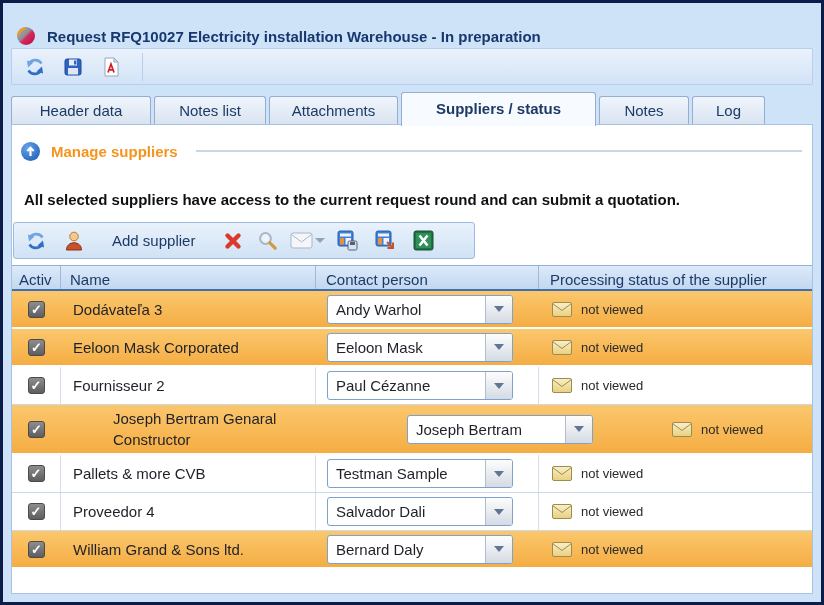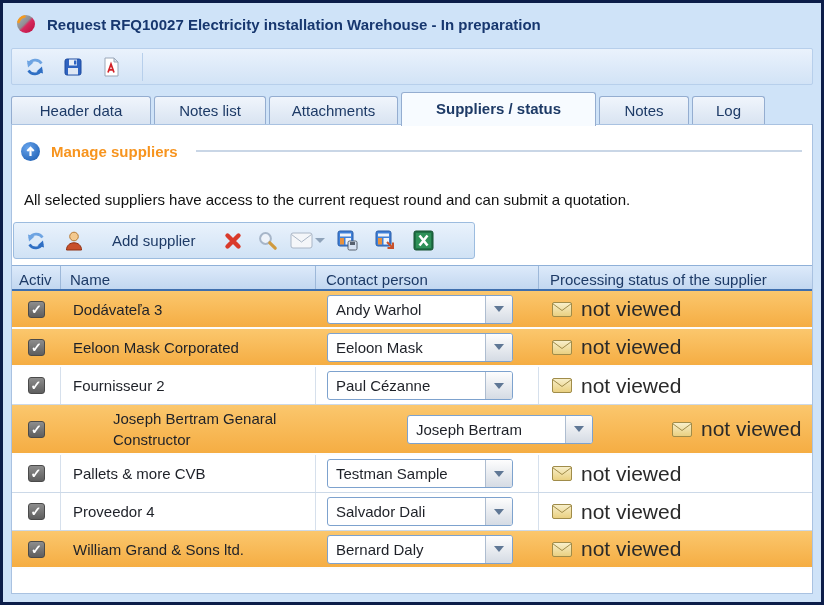--- a/index.html
+++ b/index.html
@@ -4,21 +4,21 @@
 <style>
   * { box-sizing: border-box; margin: 0; padding: 0; }
   body { font-family: "Liberation Sans", sans-serif; background: #fff; }
 
   .frame {
     position: relative; width: 824px; height: 605px;
     background: #cfe3f8; border: 3px solid #0c1d49; overflow: hidden;
   }
 
   
-  .titlebar { position: absolute; top: 7px; left: 12px; right: 12px; height: 28px;
+  .titlebar { position: absolute; top: 19px; left: 12px; right: 12px; height: 28px;
     display: flex; align-items: center; gap: 10px; }
   .title { color: #17376f; font-weight: bold; font-size: 15px; white-space: nowrap; }
 
   
   .toolbar-top { position: absolute; top: 45px; left: 8px; right: 8px; height: 37px;
     background: linear-gradient(#eaf2fc, #d2e3f6); border: 1px solid #b7cfeb; border-radius: 2px;
     display: flex; align-items: center; padding: 0 10px; }
   .tb-icon { width: 26px; height: 26px; display: flex; align-items: center; justify-content: center;
     margin-right: 12px; cursor: pointer; }
   .tb-sep { width: 1px; height: 28px; background: #b7cfeb; margin: 0 6px; }
@@ -34,21 +34,21 @@
     position: relative; z-index: 2; margin-bottom: -1px; }
 
   
   .panel { position: absolute; top: 121px; left: 8px; right: 8px; bottom: 8px;
     background: #fff; border: 1px solid #a9c2e1; overflow: hidden; }
 
   .section-head { display: flex; align-items: center; gap: 10px; padding: 15px 10px 0 8px; height: 37px; }
   .section-title { color: #f7941e; font-weight: bold; font-size: 15px; white-space: nowrap; }
   .section-line { flex: 1; height: 2px; background: #c9d6e6; margin-left: 8px; }
 
-  .info-text { margin: 29px 0 0 12px; font-size: 15px; color: #101010; }
+  .info-text { margin: 29px 0 0 12px; font-size: 15px; color: #101010; font-weight: bold; }
 
   
   .toolbar-sup { margin: 14px 0 0 1px; width: 462px; height: 37px;
     background: linear-gradient(#e9f2fc, #d0e2f5); border: 1px solid #9cbcdf; border-radius: 3px;
     display: flex; align-items: center; padding: 0 10px; }
   .ts-icon { width: 24px; height: 24px; display: flex; align-items: center; justify-content: center;
     cursor: pointer; flex: none; }
   .add-label { color: #1d3a66; font-size: 15px; margin: 0 26px 0 26px; cursor: pointer; white-space: nowrap; }
   .mail-caret { width: 0; height: 0; border-left: 5px solid transparent; border-right: 5px solid transparent;
     border-top: 5px solid #8fa3ba; margin: 0 10px 0 2px; cursor: pointer; }
@@ -86,21 +86,21 @@
   .combo { width: 186px; height: 29px; background: #fff; border: 1px solid #7da2ce;
     border-radius: 3px; display: flex; align-items: center; overflow: hidden; cursor: pointer; }
   .combo-text { flex: 1; padding: 0 8px; font-size: 15px; color: #1e2128;
     white-space: nowrap; overflow: hidden; }
   .combo-btn { width: 27px; height: 27px; background: linear-gradient(#fdfdfd, #d5dbe4);
     border-left: 1px solid #aebdd0; display: flex; align-items: center; justify-content: center; flex: none; }
   .combo-arrow { width: 0; height: 0; border-left: 5px solid transparent;
     border-right: 5px solid transparent; border-top: 6px solid #5f7795; }
 
   .cell-status { flex: 1; padding-left: 13px; gap: 9px; }
-  .status-text { font-size: 21px; color: #2a2a2a; }
+  .status-text { font-size: 13px; color: #2a2a2a; }
 </style>
 </head>
 <body>
 
 <div class="frame">
 
   <div class="titlebar">
     <svg width="22" height="22" viewBox="0 0 22 22">
       <defs>
         <linearGradient id="lg1" x1="0" y1="0" x2="1" y2="1">

